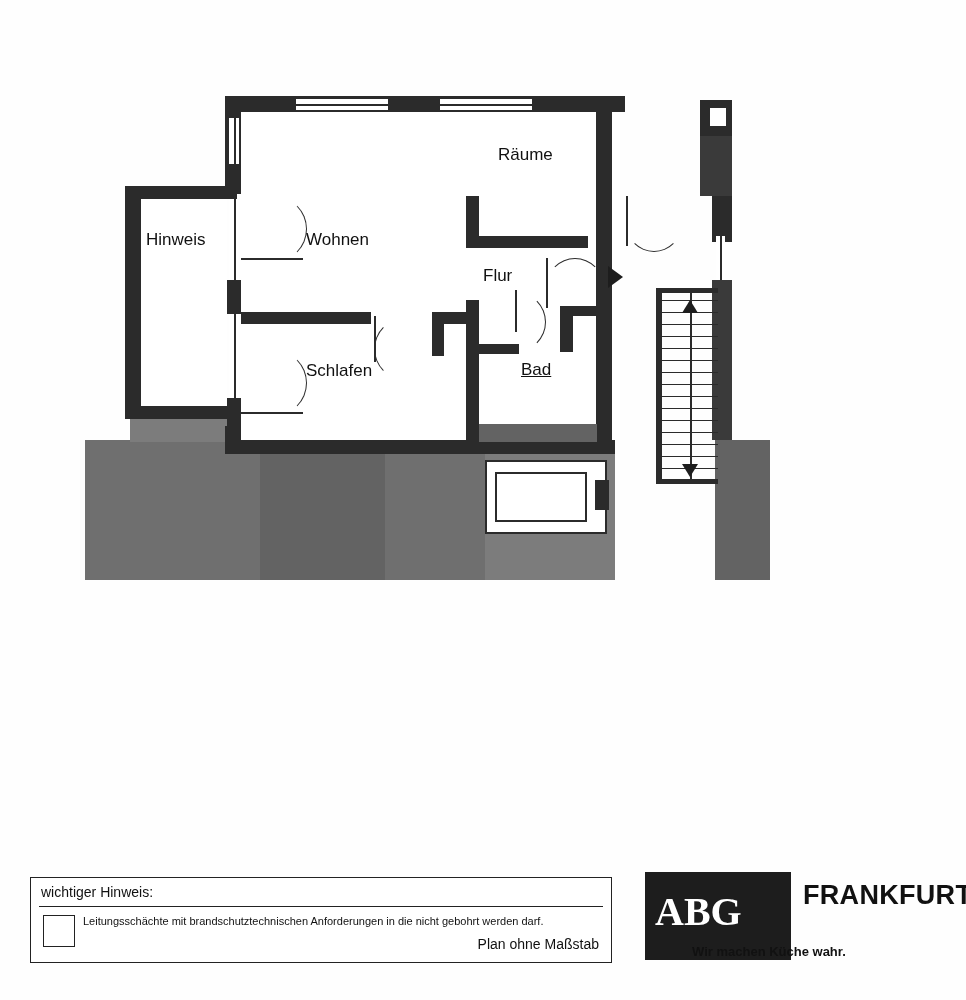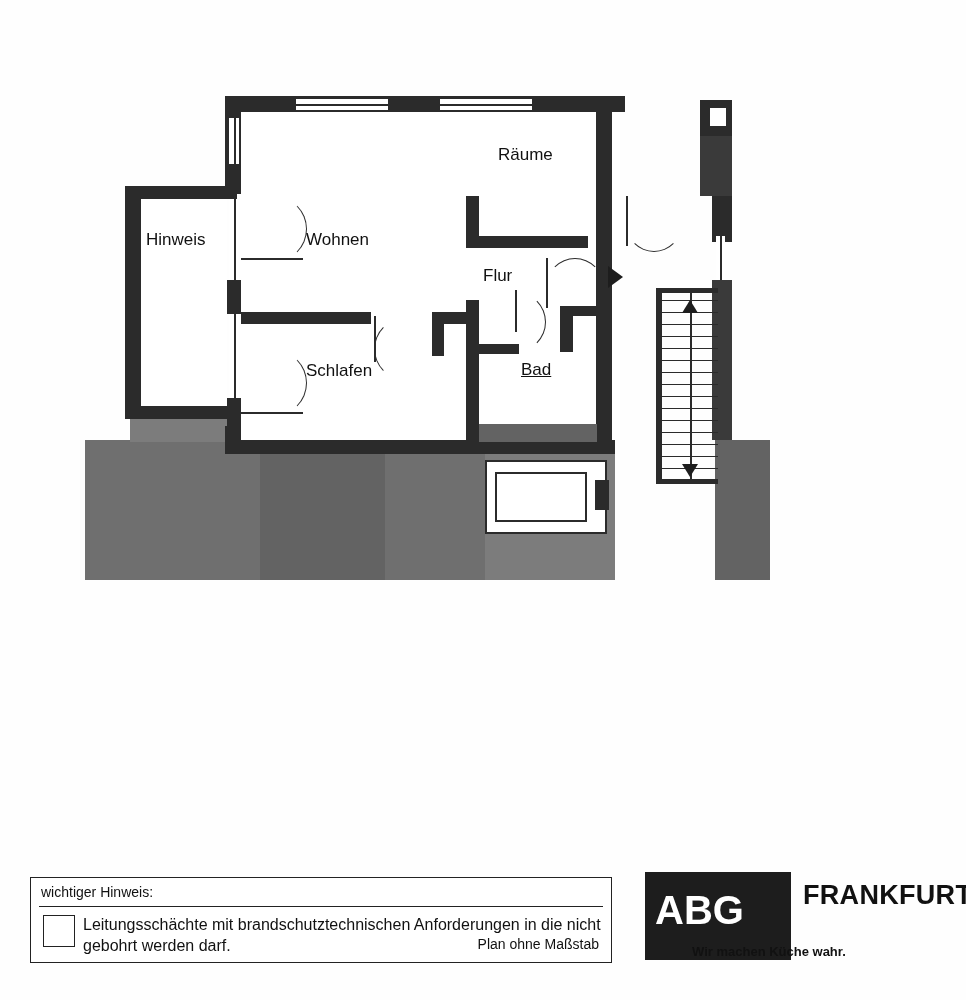--- a/index.html
+++ b/index.html
@@ -103,21 +103,21 @@
     width: 30px;
     height: 30px;
     border: 1px solid #222;
     background: #fff;
   }
   #legend-text {
     position: absolute;
     left: 52px;
     top: 36px;
     width: 520px;
-    font-size: 16px;
+    font-size: 11px;
     line-height: 1.32;
     color: #111;
   }
   #legend-scale {
     position: absolute;
     right: 12px;
     top: 58px;
     font-size: 14px;
     color: #111;
   }
@@ -139,21 +139,21 @@
     background: #1d1d1d;
   }
   #logo-abg {
     position: absolute;
     left: 10px;
     top: 16px;
     font-size: 40px;
     font-weight: bold;
     color: #ffffff;
     letter-spacing: 0px;
-    font-family: Liberation Sans, sans-serif;
+    font-family: Liberation Serif, serif;
   }
   #logo-word1 {
     position: absolute;
     left: 158px;
     top: 8px;
     font-size: 27px;
     font-weight: bold;
     color: #111;
     letter-spacing: 0.3px;
   }

